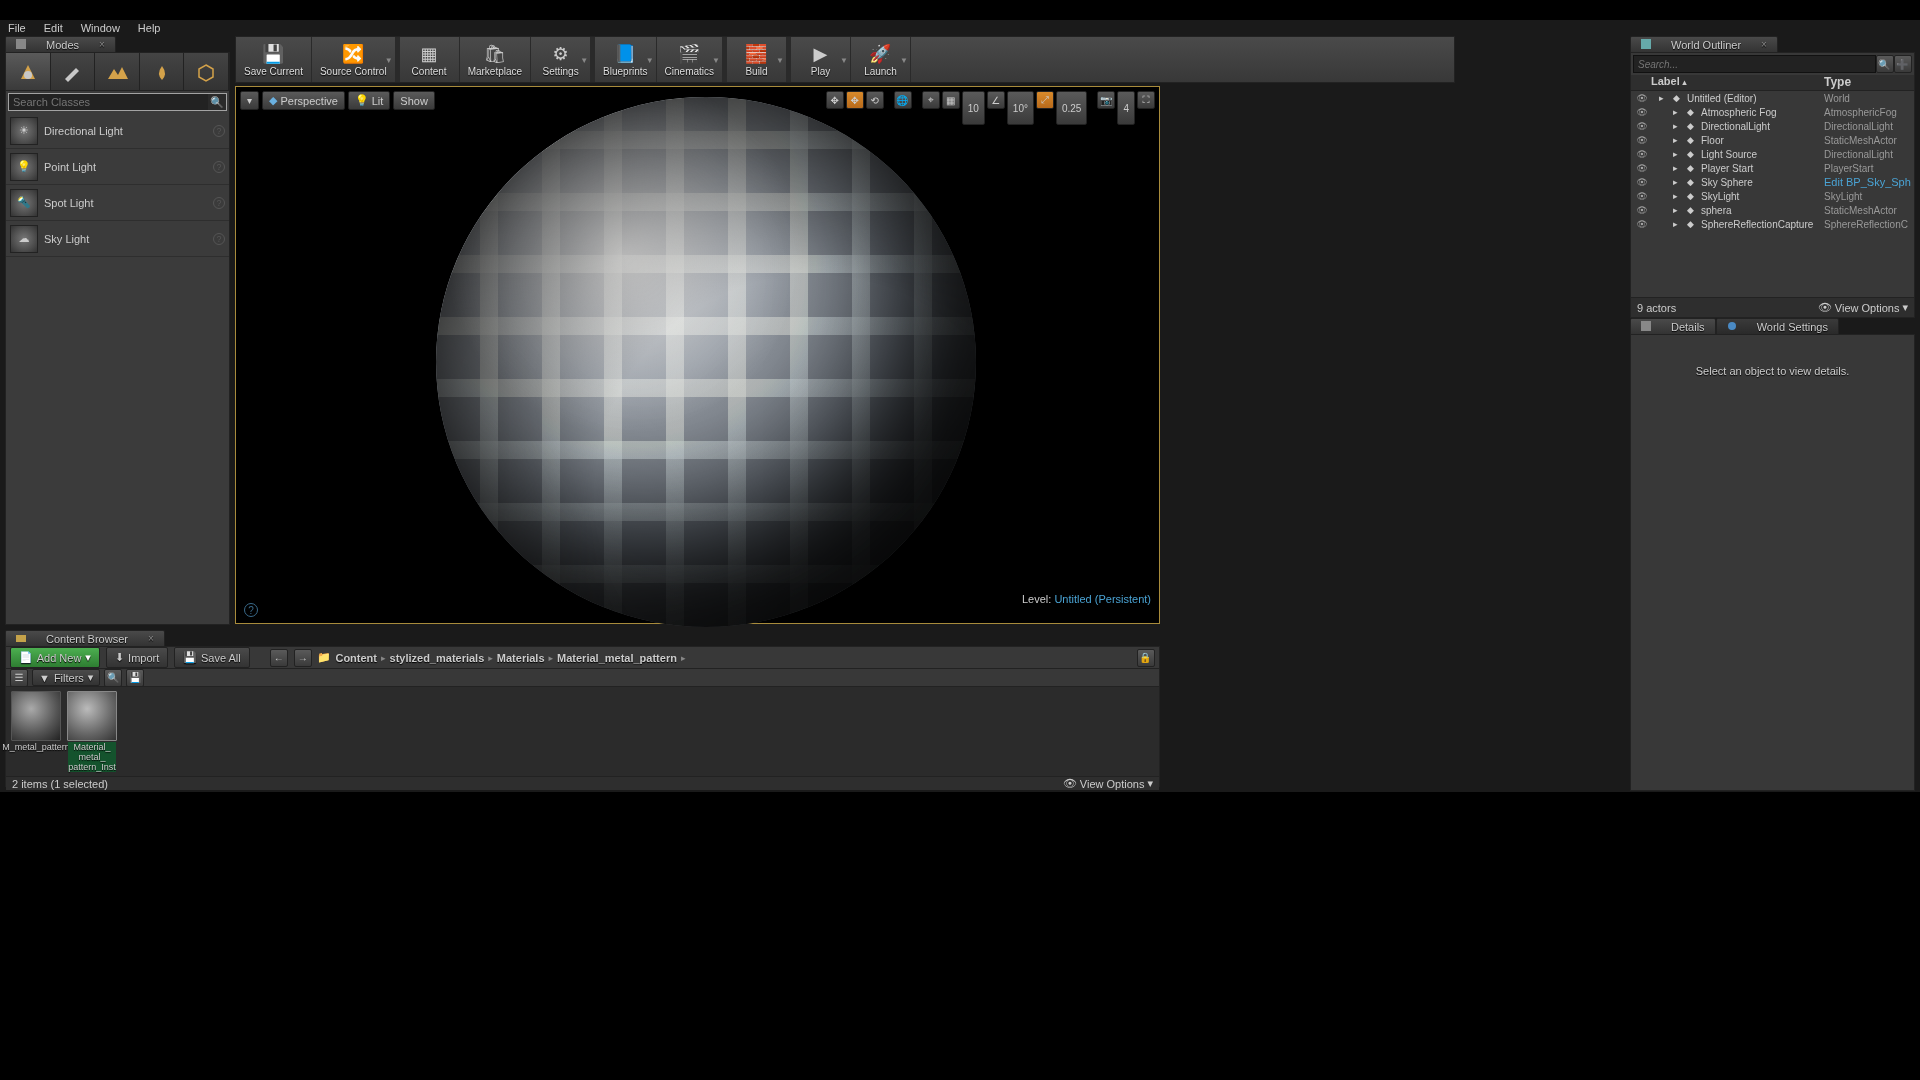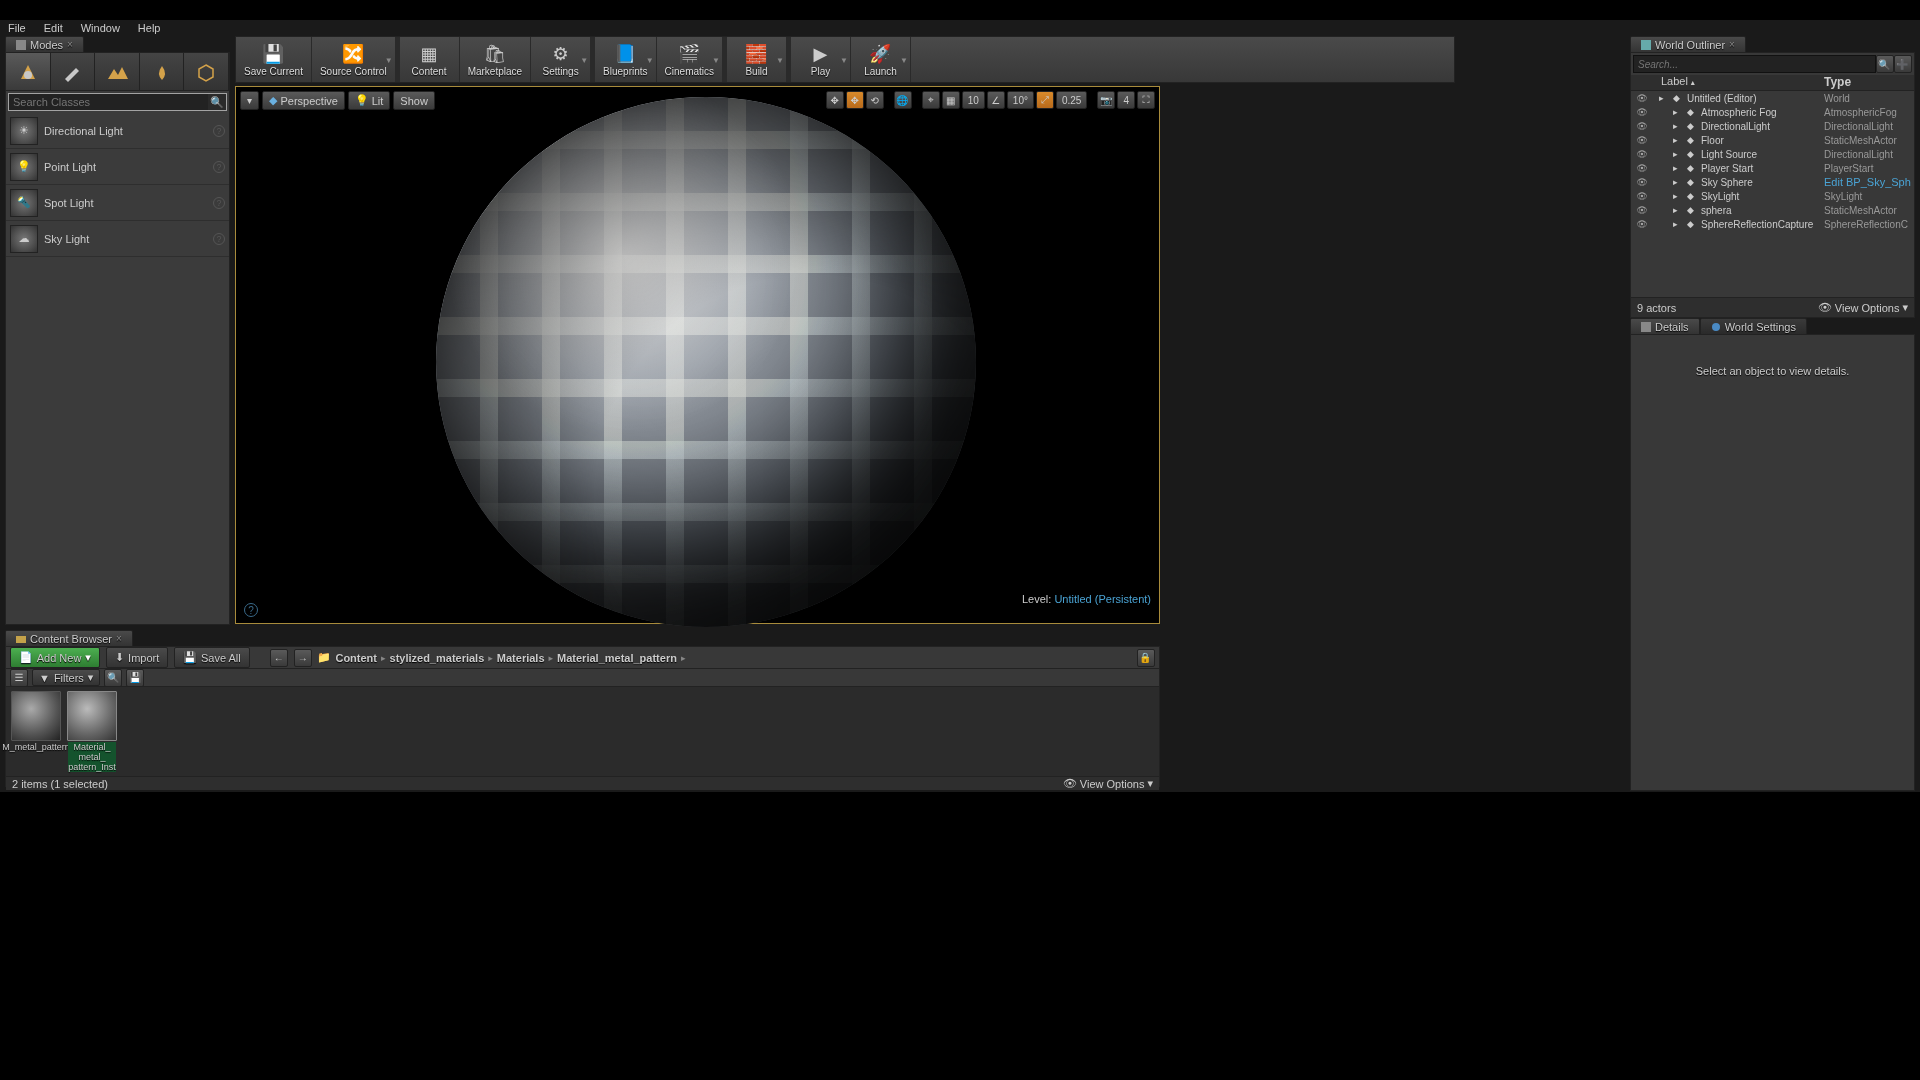--- a/index.html
+++ b/index.html
@@ -5,21 +5,21 @@
 * { margin:0; padding:0; box-sizing:border-box; font-family:"Segoe UI",Tahoma,sans-serif; font-size:11px; color:#ccc; }
 body { background:#1a1a1a; width:1920px; height:1080px; overflow:hidden; position:relative; }
 .letterbox-top,.letterbox-bot{position:absolute;left:0;right:0;height:20px;background:#000;}
 .letterbox-top{top:0}.letterbox-bot{bottom:0;height:288px}
 
 
 .menubar{position:absolute;top:20px;left:0;right:0;height:16px;background:#1a1a1a;padding-left:8px;display:flex;gap:18px;align-items:center}
 .menubar span{color:#ccc;cursor:default}
 
 
-.tab{background:linear-gradient(#4a4a4a,#333);border:1px solid #222;border-bottom:none;padding:2px 10px;height:16px;display:inline-flex;align-items:center;gap:4px;border-radius:2px 2px 0 0;font-size:11px;text-shadow:0 1px 1px #000}
+.tab{background:linear-gradient(#4a4a4a,#333);border:1px solid #222;border-bottom:none;padding:2px 10px;height:16px;display:inline-flex;align-items:flex-start;gap:20px;border-radius:2px 2px 0 0;font-size:11px;text-shadow:0 1px 1px #000}
 .tab-close{color:#888;font-size:10px}
 
 
 .modes{position:absolute;top:36px;left:5px;width:225px;}
 .modes-tabs{height:16px;display:flex}
 .modes-body{background:#3b3b3b;height:573px;border:1px solid #222;}
 .modes-icons{display:flex;height:38px;background:#2b2b2b;border-bottom:1px solid #222}
 .mode-icon{flex:1;display:flex;align-items:center;justify-content:center;border-right:1px solid #222;background:linear-gradient(#444,#333)}
 .mode-icon.active{background:linear-gradient(#5a5a5a,#3a3a3a)}
 .search-row{display:flex;height:18px;background:#2a2a2a;border:1px solid #a3a3a3;margin:2px}
@@ -41,41 +41,41 @@
 .tbtn .dd{position:absolute;right:2px;top:50%;transform:translateY(-50%);color:#888;font-size:8px}
 .tsep{width:4px;height:100%;background:#2a2a2a}
 
 
 .viewport{position:absolute;top:86px;left:235px;width:925px;height:538px;background:#000;border:1px solid #a88b3b}
 .vp-tl{position:absolute;top:4px;left:4px;display:flex;gap:3px}
 .vp-btn{background:linear-gradient(#5a5a5a,#3a3a3a);border:1px solid #222;padding:2px 6px;border-radius:2px;display:flex;align-items:center;gap:3px;font-size:10px}
 .vp-tr{position:absolute;top:4px;right:4px;display:flex;gap:2px}
 .vp-sq{width:18px;height:18px;background:linear-gradient(#5a5a5a,#3a3a3a);border:1px solid #222;border-radius:2px;display:flex;align-items:center;justify-content:center;font-size:10px}
 .vp-sq.orange{background:linear-gradient(#d88a2b,#b86a1b)}
-.vp-val{background:linear-gradient(#5a5a5a,#3a3a3a);border:1px solid #222;padding:0 5px;height:18px;display:flex;align-items:center;font-size:10px;border-radius:2px}
+.vp-val{background:linear-gradient(#5a5a5a,#3a3a3a);border:1px solid #222;padding:16px 5px;height:18px;display:flex;align-items:center;font-size:10px;border-radius:2px}
 .vp-bl{position:absolute;bottom:6px;left:8px;color:#3a6a8a;border:1px solid #3a6a8a;border-radius:50%;width:14px;height:14px;display:flex;align-items:center;justify-content:center;font-size:10px}
 .vp-br{position:absolute;bottom:18px;right:8px;font-size:11px}
 .vp-br .link{color:#4aa3d4}
 
 
 .sphere-wrap{position:absolute;top:10px;left:200px;width:540px;height:530px}
 .sphere{width:100%;height:100%;border-radius:50%;background:radial-gradient(circle at 35% 30%,#c8c8c8 0%,#9aa0a8 25%,#5a6068 55%,#1a1c1e 85%);box-shadow:inset -60px -80px 120px rgba(0,0,0,.85),inset 30px 30px 80px rgba(255,255,255,.25);position:relative;overflow:hidden}
 .sphere::before{content:"";position:absolute;inset:0;background:
  repeating-linear-gradient(0deg,transparent 0 44px,rgba(210,210,200,.55) 44px 62px),
  repeating-linear-gradient(90deg,transparent 0 44px,rgba(210,210,200,.55) 44px 62px);
  mix-blend-mode:overlay;border-radius:50%}
 .sphere::after{content:"";position:absolute;inset:0;border-radius:50%;background:radial-gradient(circle at 35% 30%,rgba(255,255,255,.35),transparent 35%),radial-gradient(circle at 70% 75%,transparent 40%,rgba(0,0,0,.8) 85%)}
 
 
 .outliner{position:absolute;top:36px;right:5px;width:285px}
 .outliner-body{background:#383838;border:1px solid #222;height:266px;display:flex;flex-direction:column}
 .out-search{display:flex;height:18px;margin:2px;gap:0}
 .out-search input{flex:1;background:#222;border:1px solid #111;color:#888;padding:0 4px;font-size:10px;font-style:italic}
 .out-hdr{display:flex;background:#2e2e2e;height:16px;border-bottom:1px solid #222}
-.out-hdr .c1{flex:1;padding-left:30px;font-size:10px;font-weight:normal}
+.out-hdr .c1{flex:1;padding-left:20px;font-size:10px;font-weight:bold}
 .out-hdr .c2{width:90px;font-size:12px;font-weight:bold}
 .out-rows{flex:1;overflow:hidden}
 .out-row{display:flex;height:14px;align-items:center;padding-left:4px;gap:2px}
 .out-row .eye{width:14px;text-align:center;color:#aaa;font-size:9px}
 .out-row .ind{display:inline-block}
 .out-row .ico{width:12px;font-size:9px}
 .out-row .nm{flex:1;font-size:10px;white-space:nowrap;overflow:hidden}
 .out-row .tp{width:90px;font-size:10px;color:#999;white-space:nowrap;overflow:hidden}
 .out-foot{height:20px;background:#2e2e2e;border-top:1px solid #222;display:flex;align-items:center;padding:0 6px;font-size:10px}
 .out-foot .vo{margin-left:auto;display:flex;align-items:center;gap:3px}

